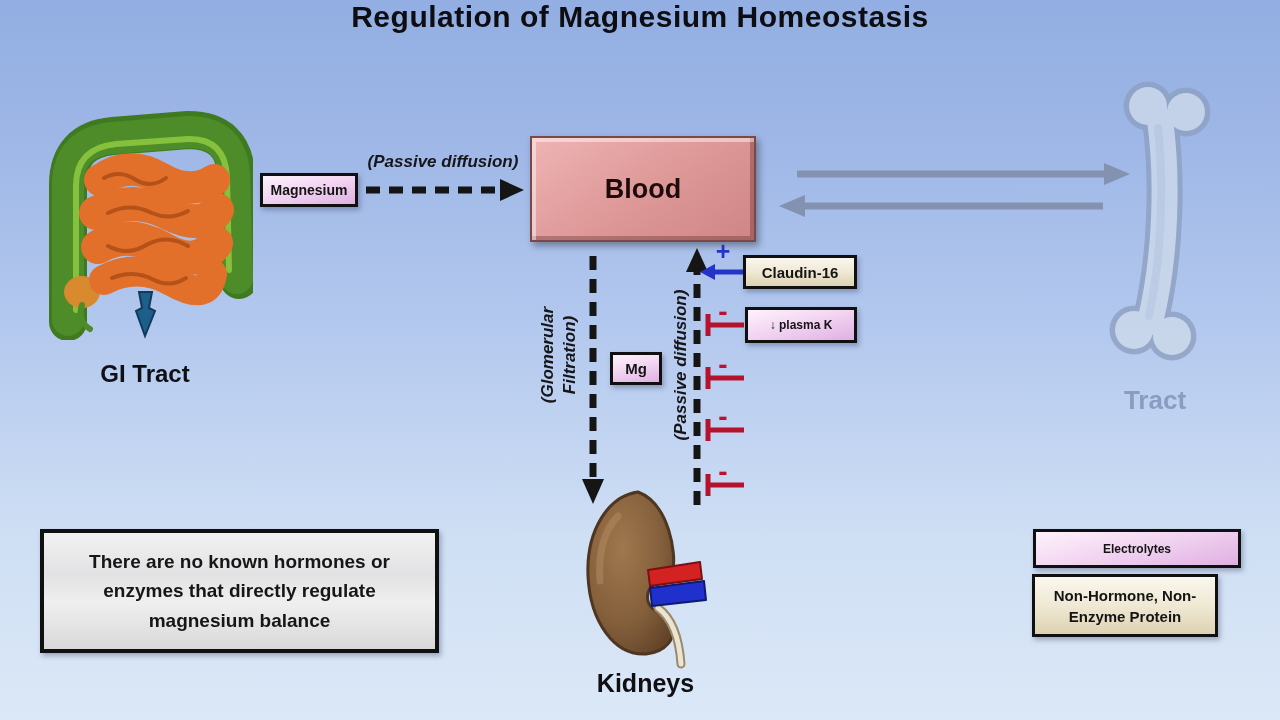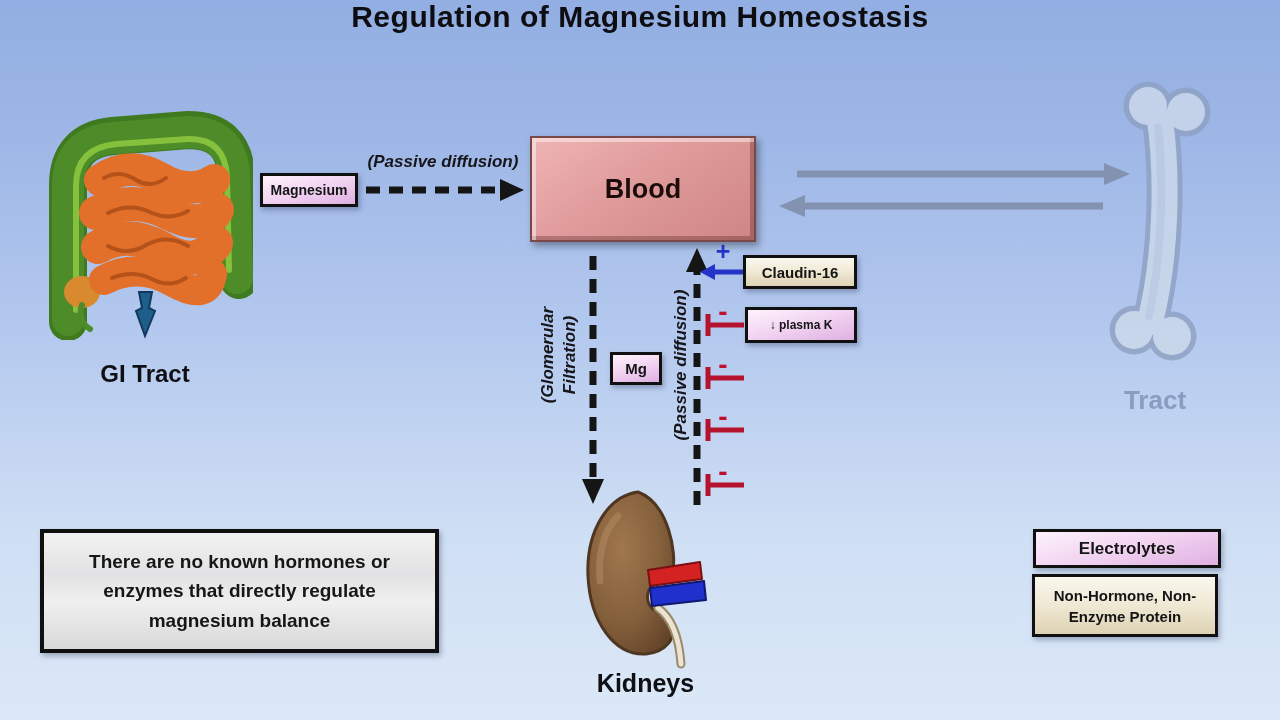--- a/index.html
+++ b/index.html
@@ -34,21 +34,21 @@
   .mgbox     { left:610px; top:352px; width:52px; height:33px; font-size:15px; }
   .claudin   { left:743px; top:255px; width:114px; height:34px; font-size:15px; }
   .pk        { left:745px; top:307px; width:112px; height:36px; font-size:12px; }
   .pca       { left:745px; top:360px; width:112px; height:37px; font-size:14px; }
   .pmg       { left:745px; top:412px; width:112px; height:36px; font-size:14px; }
   .sph       { left:745px; top:467px; width:112px; height:36px; font-size:14px; }
   .note {
     left:40px; top:517px; width:399px; height:124px; border-width:4px;
     font-size:19px; line-height:1.55; padding:0 18px; color:#161616;margin-top:12px;
   }
-  .electro   { left:1033px; top:529px; width:188px; height:39px; font-size:17px; }
+  .electro   { left:1033px; top:529px; width:208px; height:39px; font-size:12px; }
   .nonhorm   { left:1032px; top:574px; width:186px; height:63px; font-size:15px; line-height:1.4; padding:2px 10px; }
   .organ-label { position:absolute; font-weight:bold; color:#0f0f14; text-align:center; }
   .gi-label    { left:60px;  top:360px; width:170px; font-size:24px; }
   .kid-label   { left:568px; top:669px; width:155px; font-size:25px; }
   .bone-label  { left:1080px; top:385px; width:150px; font-size:26px; color:#8b9cc2; }
   .path-label {
     position:absolute; font-style:italic; font-weight:bold; color:#16161a;
     text-align:center; font-size:17px;
   }
   .gi-pd  { left:358px; top:152px; width:170px; }

